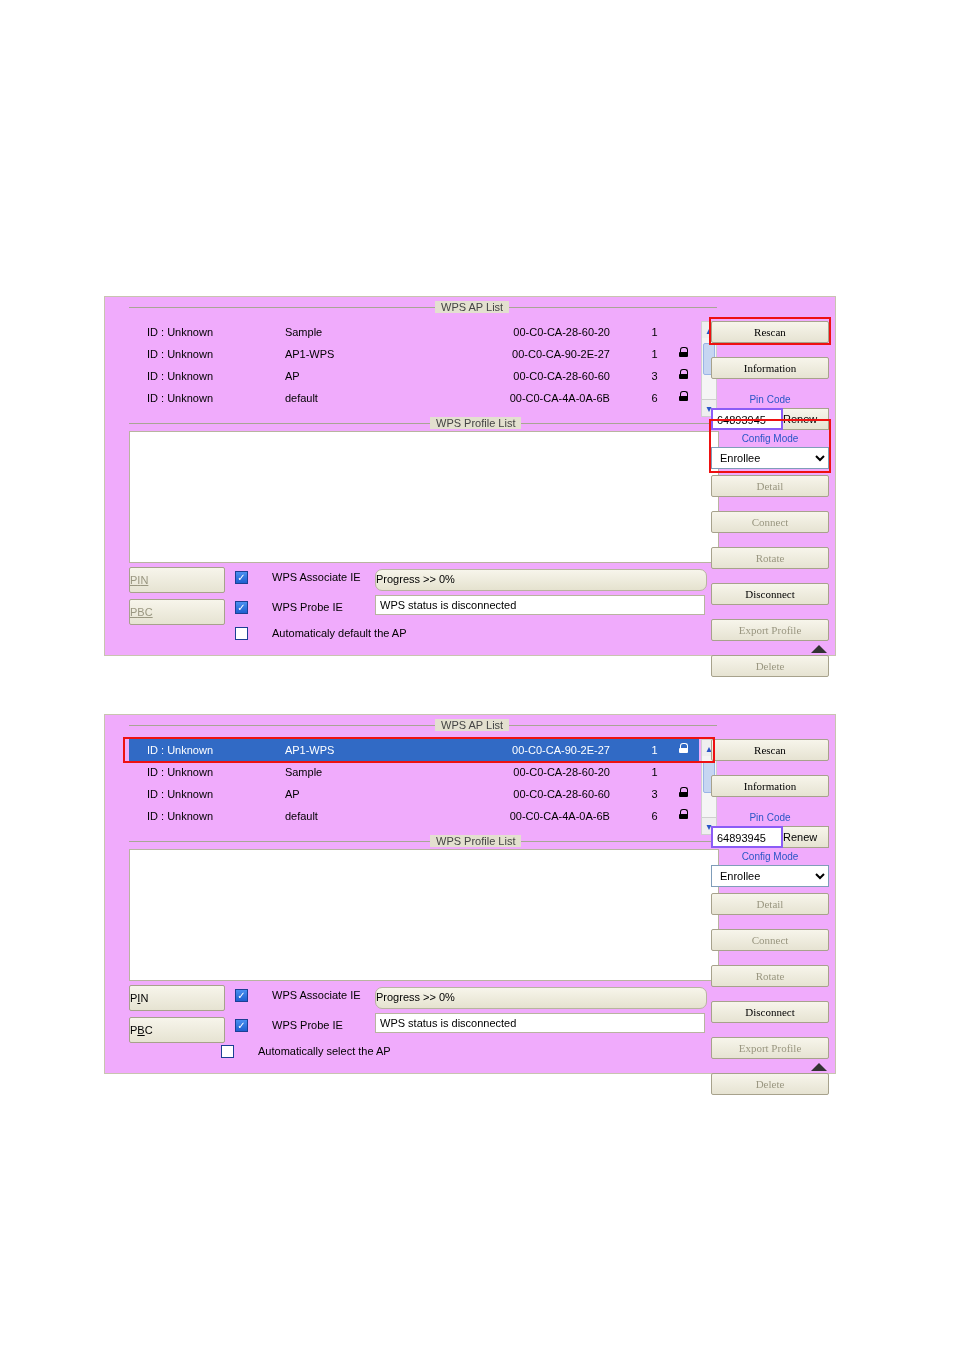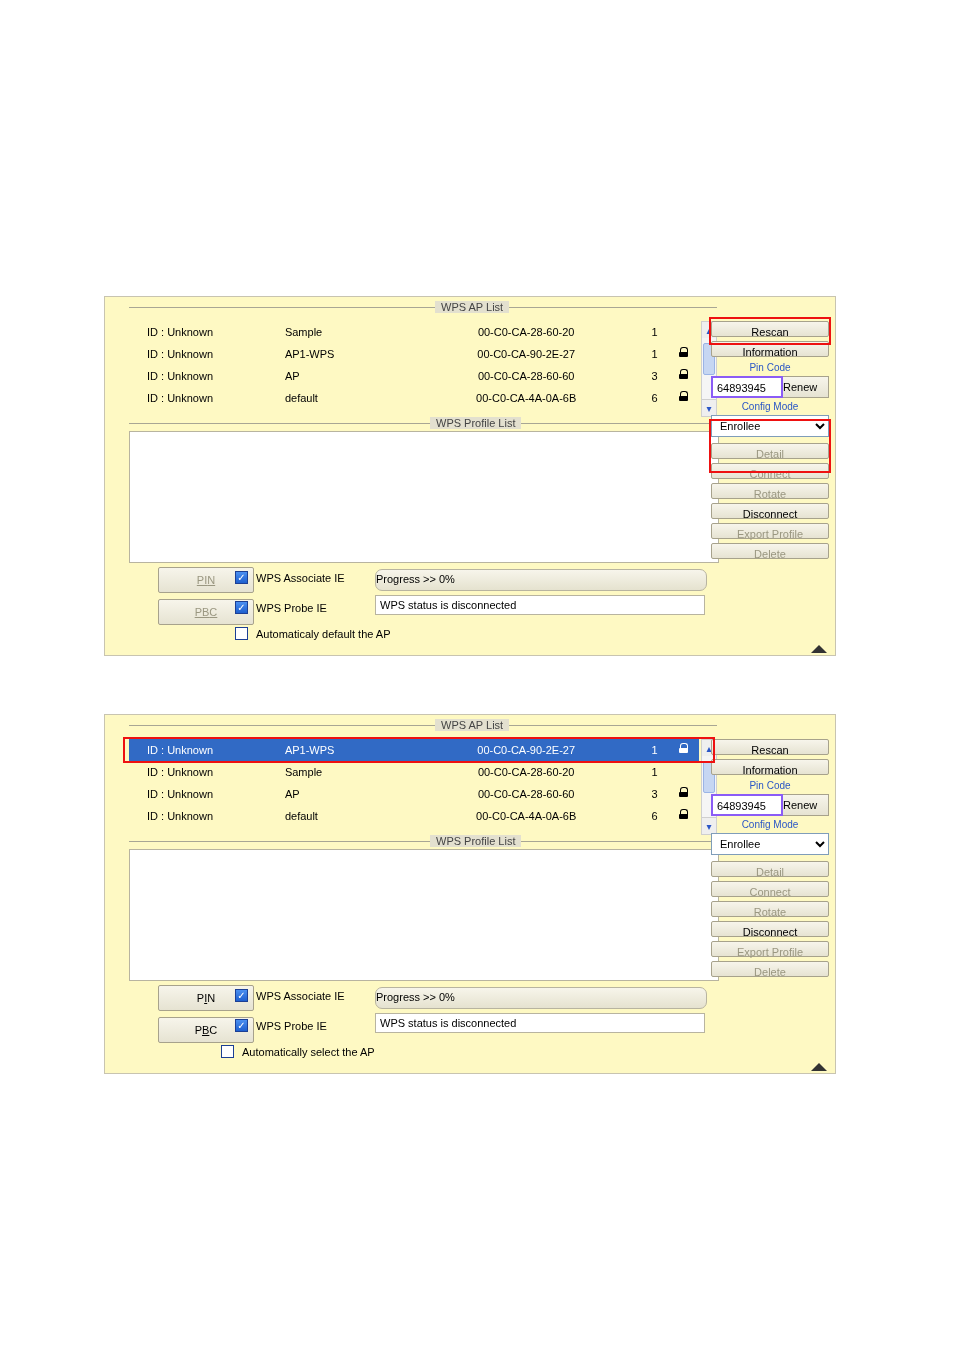--- a/index.html
+++ b/index.html
@@ -1,52 +1,52 @@
 <!DOCTYPE html>
 <html><head>
 <meta charset="utf-8">
 <style>
   html,body{margin:0;padding:0;background:#fff;font-family:"Tahoma","Segoe UI",sans-serif;font-size:11px;color:#000;}
   .wrap{width:954px;height:1350px;position:relative;}
-  .panel{position:absolute;left:104px;width:730px;height:358px;background:#fef9c3;border:1px solid #c8c4b0;}
+  .panel{position:absolute;left:104px;width:730px;height:358px;background:#f0abfc;border:1px solid #c8c4b0;}
   .fieldset-line{position:absolute;border-top:1px solid #a8a694;}
   .fieldset-label{position:absolute;background:#e3e0cf;color:#444;font-size:11px;padding:0 6px;white-space:nowrap;}
   
   .aplist{position:absolute;left:24px;top:24px;width:570px;height:96px;overflow:hidden;}
   .aprow{height:22px;line-height:22px;display:flex;align-items:center;color:#000;}
   .aprow.sel{background:#316ac5;color:#fff;}
   .c-id{width:140px;padding-left:18px;}
   .c-ssid{width:160px;}
-  .c-mac{width:170px;text-align:center;padding-right:30px;}
+  .c-mac{width:170px;text-align:right;padding-right:30px;}
   .c-ch{width:30px;text-align:center;}
   .c-lock{width:30px;text-align:center;}
   
   .scrollbar{position:absolute;left:596px;top:24px;width:16px;height:96px;background:#efefef;border:1px solid #cfcfcf;box-sizing:border-box;}
   .scrollbar .track{position:absolute;top:16px;bottom:16px;left:0;right:0;background:#f5f5f5;}
   .scrollbar .thumb{position:absolute;top:5px;left:1px;right:1px;height:30px;background:#c6d6f2;border:1px solid #9ab4e6;border-radius:2px;}
   .scrollbar .arrow{position:absolute;left:0;right:0;height:16px;display:flex;align-items:center;justify-content:center;color:#2a56c6;font-size:10px;}
   .scrollbar .aup{top:0;border-bottom:1px solid #cfcfcf;}
   .scrollbar .adn{bottom:0;border-top:1px solid #cfcfcf;}
   
   .profilebox{position:absolute;left:24px;top:134px;width:588px;height:130px;background:#fff;border:1px solid #b8b4a0;}
   
   .rcol{position:absolute;right:6px;top:24px;width:118px;}
-  .sbtn{display:block;width:118px;height:16px;margin-bottom:4px;border:1px solid #a7a28c;background:linear-gradient(#f7f5eb,#e6e3d2);text-align:center;font-size:11px;line-height:20px;color:#000;box-sizing:border-box;border-radius:2px;}
+  .sbtn{display:block;width:118px;height:22px;margin-bottom:14px;border:1px solid #a7a28c;background:linear-gradient(#f7f5eb,#e6e3d2);text-align:center;font-size:11px;line-height:20px;color:#000;box-sizing:border-box;border-radius:2px;font-family:Liberation Serif, serif;}
   .sbtn.dis{color:#9a9781;}
   .pinrow{display:flex;height:22px;margin-bottom:2px;}
   .pininput{flex:1;border:2px solid #8b5cf6;background:#fff;font-size:11px;padding:0 4px;line-height:20px;box-sizing:border-box;}
   .renew{width:46px;border:1px solid #a7a28c;border-left:none;background:linear-gradient(#f7f5eb,#e6e3d2);line-height:20px;font-size:11px;box-sizing:border-box;}
   .labelmini{color:#2a56c6;font-size:10px;text-align:center;height:14px;line-height:14px;margin-bottom:1px;}
   .cfgselect{width:118px;height:22px;border:1px solid #7f9db9;background:#fff;font-size:11px;box-sizing:border-box;padding-left:4px;}
   
-  .lbtn{position:absolute;width:96px;height:26px;border:1px solid #a7a28c;background:linear-gradient(#f7f5eb,#e6e3d2);border-radius:2px;text-align:center;line-height:24px;font-size:11px;box-sizing:border-box;margin-left:29px;}
+  .lbtn{position:absolute;width:96px;height:26px;border:1px solid #a7a28c;background:linear-gradient(#f7f5eb,#e6e3d2);border-radius:2px;text-align:left;line-height:24px;font-size:11px;box-sizing:border-box;}
   .lbtn.dis{color:#9a9781;text-decoration:underline;}
   .lbtn .u{text-decoration:underline;}
   
-  .chkblock{position:absolute;display:flex;align-items:center;gap:8px;}
+  .chkblock{position:absolute;display:flex;gap:24px;}
   .cbox{width:13px;height:13px;border:1px solid #1c3f94;background:#fff;display:inline-flex;align-items:center;justify-content:center;box-sizing:border-box;}
   .cbox.checked{background:linear-gradient(#4a8ff0,#1e5fcf);}
   .cbox.checked::after{content:"✓";color:#fff;font-size:10px;line-height:10px;}
   
   .progressbar{position:absolute;left:270px;top:272px;width:330px;height:20px;border:1px solid #b8b4a0;border-radius:7px;background:linear-gradient(#f7f5eb,#e5e2cf);text-align:left;line-height:19px;font-size:11px;}
   .statusbar{position:absolute;left:270px;top:298px;width:330px;height:20px;border:1px solid #b8b4a0;background:#fff;line-height:19px;padding-left:4px;font-size:11px;box-sizing:border-box;}
   
   .collapse{position:absolute;right:0;bottom:0;width:32px;height:10px;}
   .collapse::before{content:"";position:absolute;left:8px;top:0;border-left:8px solid transparent;border-right:8px solid transparent;border-bottom:8px solid #333;}
   

